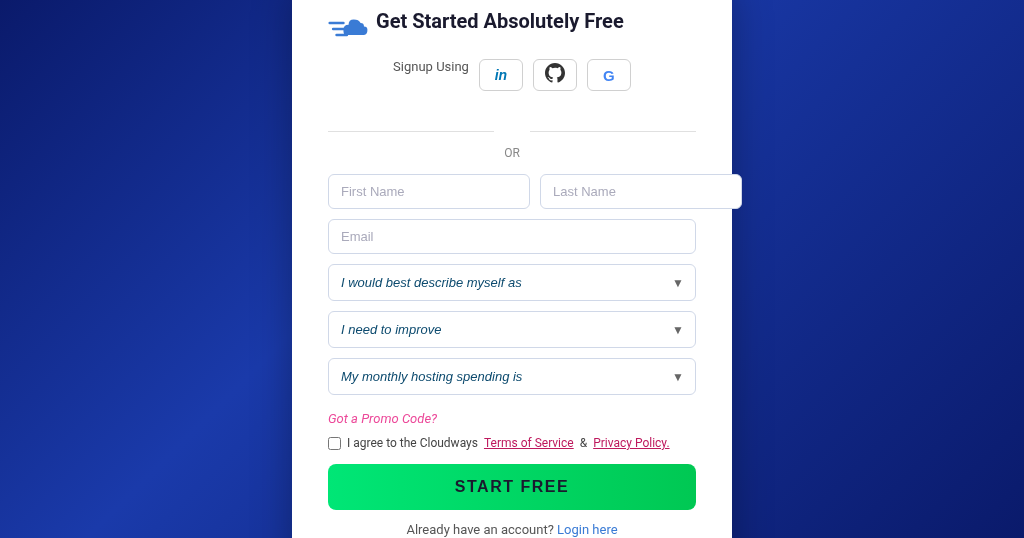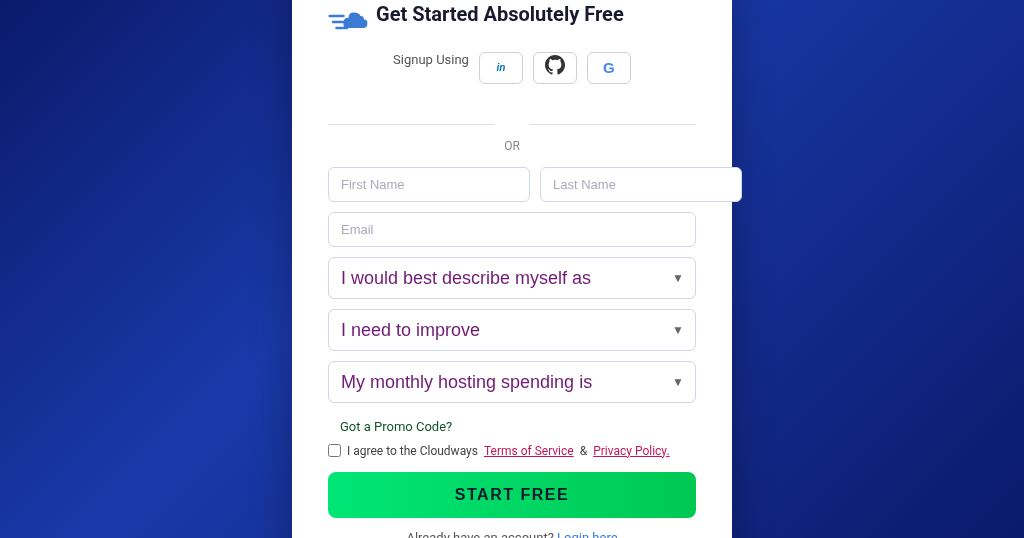--- a/index.html
+++ b/index.html
@@ -121,46 +121,48 @@
       position: relative;
       width: 100%;
       margin-bottom: 10px;
     }
 
     .form-select {
       width: 100%;
       padding: 10px 36px 10px 12px;
       border: 1.5px solid #d0d8e8;
       border-radius: 6px;
-      font-size: 18px;
-      color: #701a75;
+      font-size: 13px;
+      color: #0c4a6e;
       appearance: none;
       -webkit-appearance: none;
       background: #fff;
       cursor: pointer;
       outline: none;
+      font-style: italic;
     }
 
     .select-arrow {
       position: absolute;
       right: 12px;
       top: 50%;
       transform: translateY(-50%);
       pointer-events: none;
       color: #666;
       font-size: 12px;
     }
 
     .promo-link {
-      color: #14532d;
+      color: #ec4899;
       font-size: 13px;
       text-decoration: none;
       display: inline-block;
-      margin: 6px 0 10px 12px;
-      cursor: pointer;
+      margin: 6px 0 10px 0;
+      cursor: pointer;
+      font-style: italic;
     }
 
     .terms-row {
       display: flex;
       align-items: center;
       gap: 6px;
       margin-bottom: 14px;
       font-size: 12px;
       color: #444;
     }
@@ -220,21 +222,21 @@
       <line x1="10" y1="34" x2="22" y2="34" stroke="#3a7bd5" stroke-width="3" stroke-linecap="round"></line>
 
       <path d="M20 34 Q18 34 18 28 Q18 22 24 22 Q24 16 30 16 Q36 16 38 20 Q42 20 42 24 Q46 24 46 28 Q46 34 42 34 Z" fill="#3a7bd5"></path>
     </svg>
     <h1 class="card-title">Get Started Absolutely Free</h1>
   </div>
 
   <div class="signup-using-row">
     <span class="signup-using-label">Signup Using</span>
     <button class="social-btn" title="LinkedIn">
-      <span class="linkedin-icon" style="font-weight:800;font-size:10px;color:#0077b5;">in</span>
+      <span class="linkedin-icon" style="font-weight:800;font-size:14px;color:#0077b5;">in</span>
     </button>
     <button class="social-btn" title="GitHub">
       <span style="font-size:20px;color:#333;">
         
         <svg width="20" height="20" viewBox="0 0 20 20" fill="none">
           <path fill="#333" d="M10 0C4.477 0 0 4.477 0 10c0 4.418 2.865 8.166 6.839 9.489.5.092.682-.217.682-.482 0-.237-.009-.868-.013-1.703-2.782.604-3.369-1.34-3.369-1.34-.454-1.153-1.11-1.461-1.11-1.461-.907-.62.069-.607.069-.607 1.003.07 1.531 1.03 1.531 1.03.892 1.529 2.341 1.087 2.91.831.092-.646.35-1.086.636-1.336-2.22-.253-4.555-1.11-4.555-4.943 0-1.091.39-1.984 1.029-2.683-.103-.253-.446-1.27.098-2.647 0 0 .84-.269 2.75 1.025A9.578 9.578 0 0110 4.836c.85.004 1.705.115 2.504.337 1.909-1.294 2.747-1.025 2.747-1.025.546 1.377.203 2.394.1 2.647.64.699 1.028 1.592 1.028 2.683 0 3.842-2.339 4.687-4.566 4.935.359.309.678.919.678 1.852 0 1.336-.012 2.415-.012 2.743 0 .267.18.578.688.48C17.138 18.163 20 14.418 20 10c0-5.523-4.477-10-10-10z"></path>
         </svg>
       </span>
     </button>
     <button class="social-btn" title="Google">

